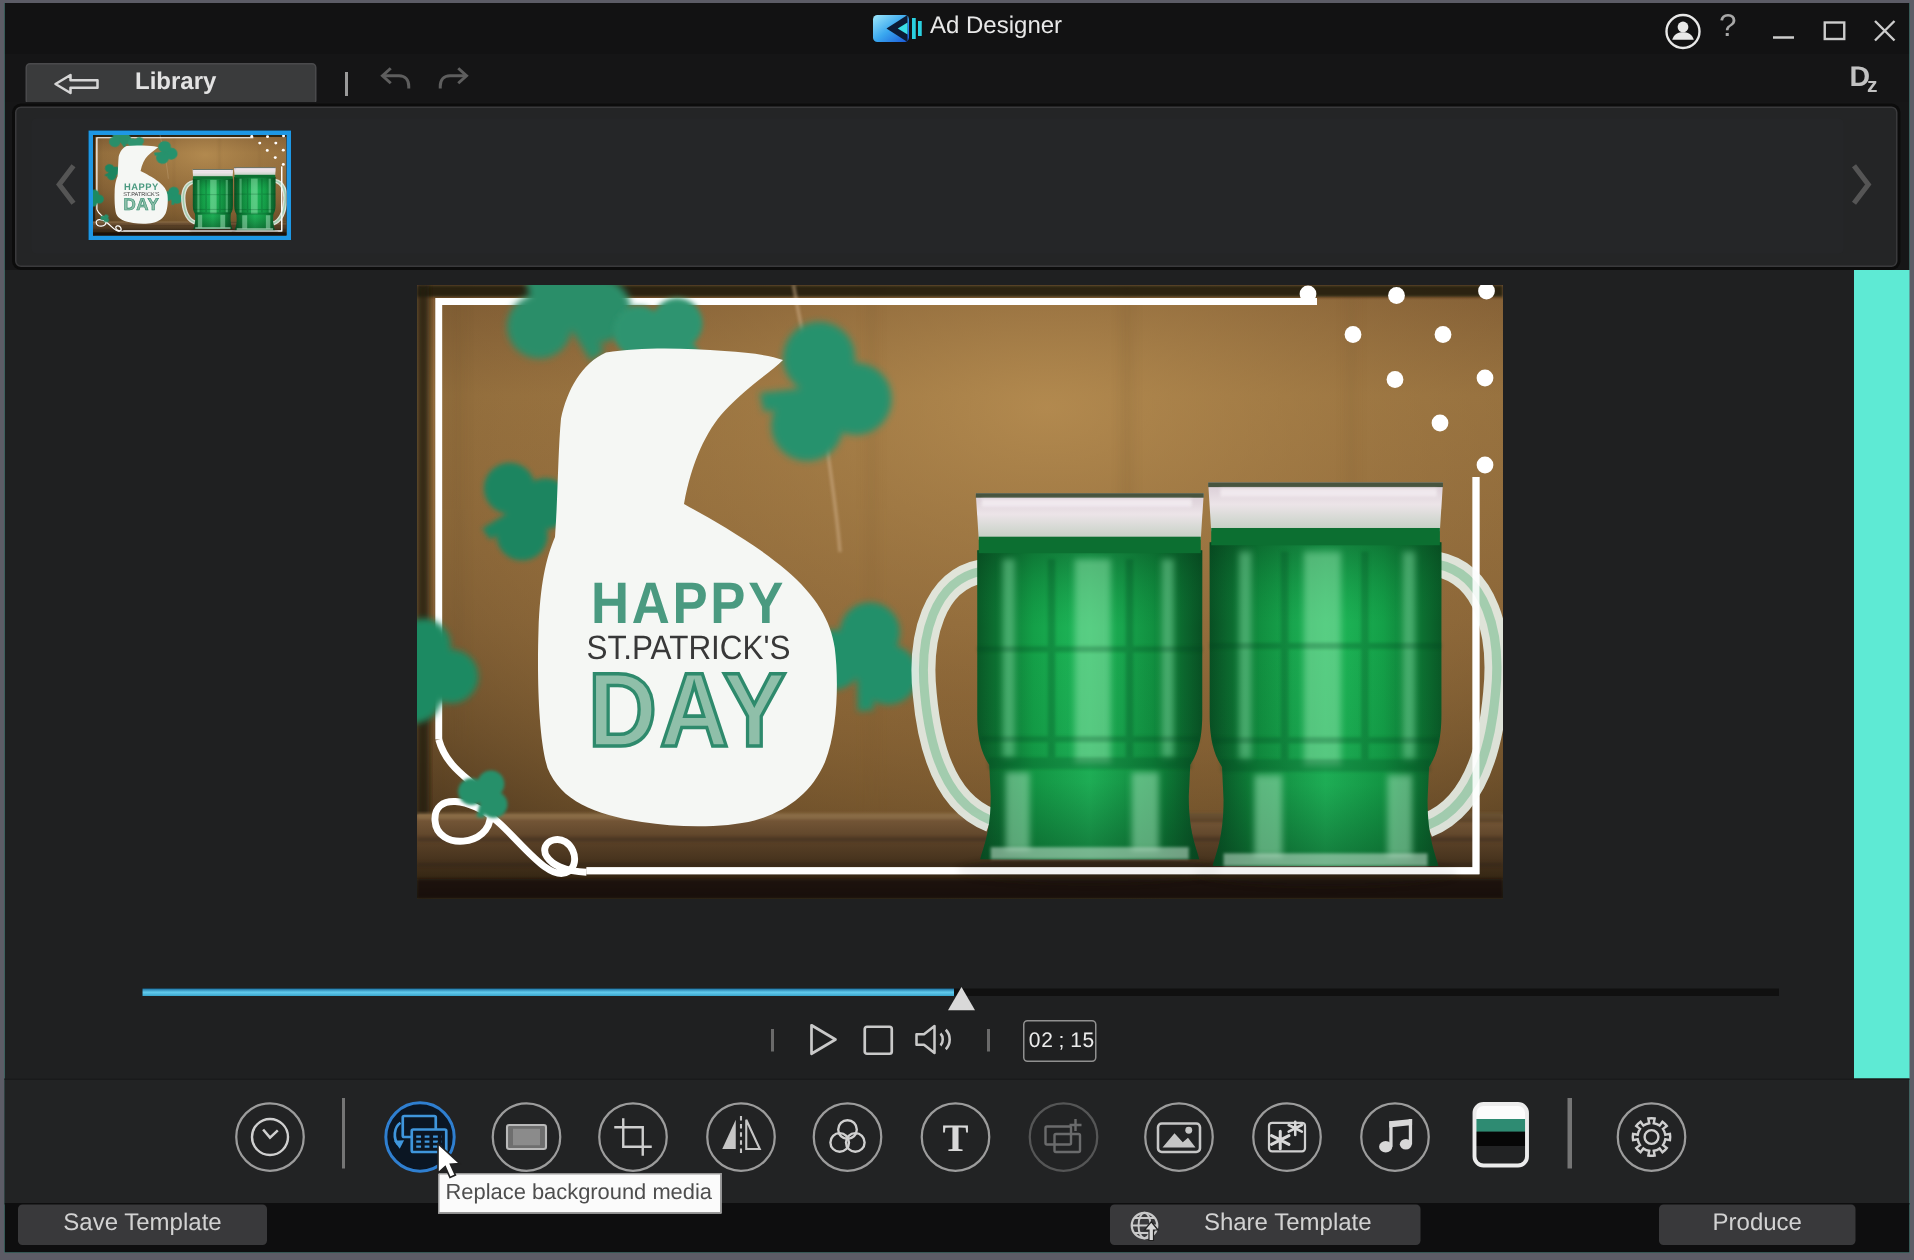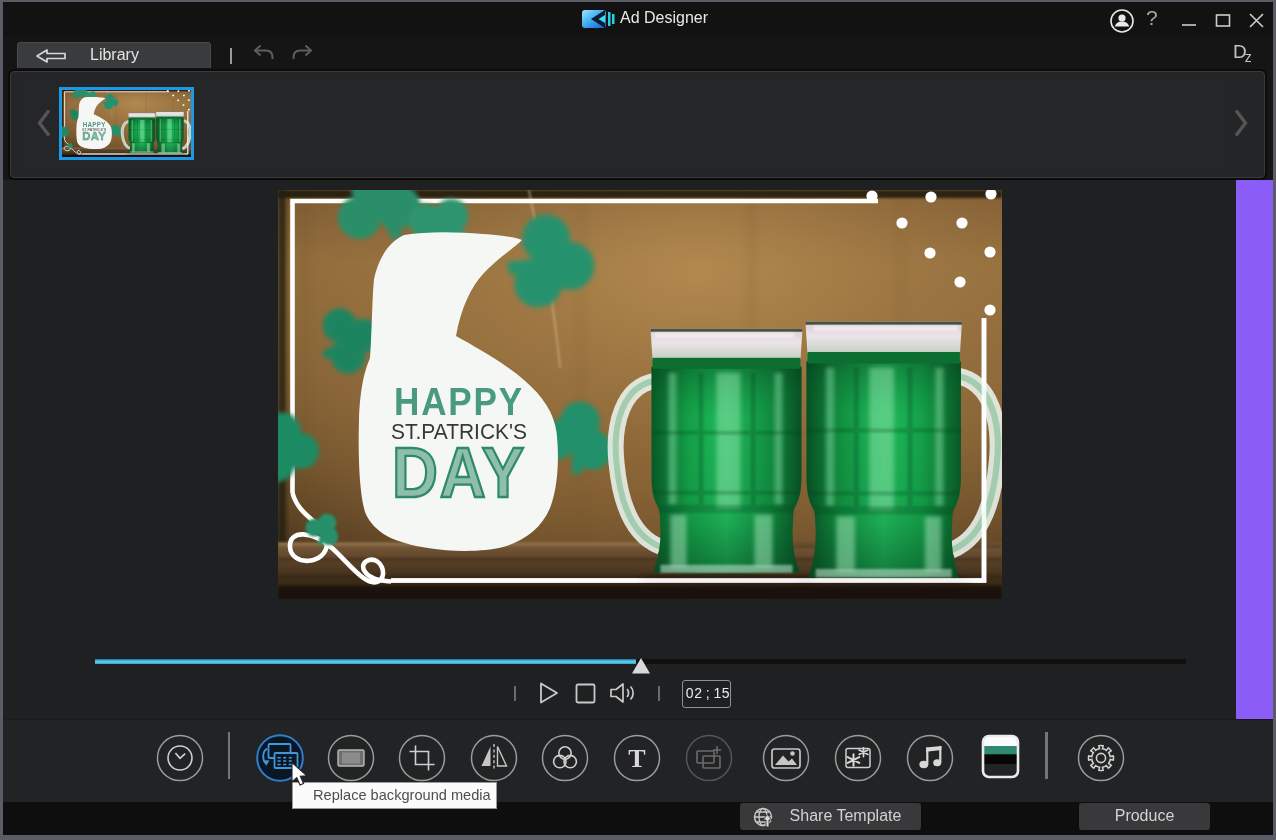--- a/index.html
+++ b/index.html
@@ -1,40 +1,40 @@
 <!DOCTYPE html>
 <html><head>
 <meta charset="utf-8">
 <style>
   html,body{margin:0;padding:0;width:1276px;height:840px;overflow:hidden;
     font-family:"Liberation Sans",sans-serif;background:#5c5c66;}
-  #win{position:absolute;left:3px;top:2px;width:1270px;height:833px;background:#8b5cf6;}
+  #win{position:absolute;left:3px;top:2px;width:1270px;height:833px;background:#5eead4;}
   .abs{position:absolute;}
   
   #titlebar{left:0;top:0;width:1270px;height:34px;background:#121213;}
   
-  #menubar{left:0;top:34px;width:1270px;height:32px;background:#151516;}
+  #menubar{left:0;top:34px;width:1270px;height:32px;background:#151516;font-weight:bold;}
   #libbtn{left:14px;top:6px;width:192px;height:26px;background:#3a3b3c;border:1px solid #4a4a4c;border-radius:3px;}
   #libbtn span{position:absolute;left:72px;top:3px;font-size:16px;color:#e3e3e3;}
   
   #stripband{left:0;top:66px;width:1270px;height:112px;background:#161617;}
   #strippanel{left:7px;top:3px;width:1253px;height:105px;background:#242526;border:1px solid #3a3a3c;border-radius:4px;box-shadow:0 0 0 2px #0c0c0c;}
   #stripinner{left:10px;top:7px;width:1208px;height:90px;background:#252628;border-radius:3px;}
   
   #work{left:0;top:178px;width:1233px;height:622px;background:#1f2021;}
   
   #botbar{left:0;top:800px;width:1270px;height:33px;background:#0e0e0f;}
   .bbtn{position:absolute;top:1px;height:27px;background:#39393b;border-radius:3px;
     color:#d2d2d2;font-size:16px;text-align:center;line-height:26px;}
   
   .sep{position:absolute;background:#6e6e6e;}
   #timecode{left:679px;top:500px;width:47px;height:26px;border:1px solid #909090;border-radius:3px;
     color:#ececec;font-size:14px;text-align:right;line-height:25px;letter-spacing:0.5px;}
   #tooltip{left:289px;top:780px;width:183px;height:25px;background:#fbfbfb;border:1px solid #9a9a9a;
-    color:#4e4e4e;font-size:14.6px;line-height:24px;padding-left:20px;z-index:50;}
+    color:#4e4e4e;font-size:14.6px;line-height:24px;padding-left:4px;z-index:50;}
 </style>
 </head>
 <body>
 <div id="win">
   <div id="titlebar" class="abs">
     <svg class="abs" style="left:578px;top:6px" width="36" height="22" viewBox="0 0 36 22">
       <defs>
           <linearGradient id="lg1" x1="0" y1="0" x2="1" y2="1">
         <stop offset="0" stop-color="#9fe8fb"></stop>
             <stop offset="0.5" stop-color="#3aa8ef"></stop>
@@ -400,27 +400,28 @@
     <div class="sep" style="left:1042px;top:552px;width:3px;height:47px;background:#757575;"></div>
     <svg class="abs" style="left:1073px;top:553px" width="50" height="50" viewBox="0 0 50 50">
       <circle cx="25" cy="25" r="22.5" fill="none" stroke="#9c9c9c" stroke-width="1.5"></circle>
       <g transform="translate(25,25)">
         <path d="M 12.3 -2.1 A 12.5 12.5 0 0 1 12.3 2.1 L 9.2 1.5 A 9.3 9.3 0 0 1 7.6 5.4 L 10.2 7.3 A 12.5 12.5 0 0 1 7.3 10.2 L 5.4 7.6 A 9.3 9.3 0 0 1 1.5 9.2 L 2.1 12.3 A 12.5 12.5 0 0 1 -2.1 12.3 L -1.5 9.2 A 9.3 9.3 0 0 1 -5.4 7.6 L -7.3 10.2 A 12.5 12.5 0 0 1 -10.2 7.3 L -7.6 5.4 A 9.3 9.3 0 0 1 -9.2 1.5 L -12.3 2.1 A 12.5 12.5 0 0 1 -12.3 -2.1 L -9.2 -1.5 A 9.3 9.3 0 0 1 -7.6 -5.4 L -10.2 -7.3 A 12.5 12.5 0 0 1 -7.3 -10.2 L -5.4 -7.6 A 9.3 9.3 0 0 1 -1.5 -9.2 L -2.1 -12.3 A 12.5 12.5 0 0 1 2.1 -12.3 L 1.5 -9.2 A 9.3 9.3 0 0 1 5.4 -7.6 L 7.3 -10.2 A 12.5 12.5 0 0 1 10.2 -7.3 L 7.6 -5.4 A 9.3 9.3 0 0 1 9.2 -1.5 Z" fill="none" stroke="#cfcfcf" stroke-width="1.6"></path>
         <circle cx="0" cy="0" r="4.6" fill="none" stroke="#cfcfcf" stroke-width="1.6"></circle>
       </g>
     </svg>
   </div>
   <div id="botbar" class="abs">
-    <div class="bbtn" style="left:737px;width:181px;">
+    <div class="bbtn" style="left:9px;width:166px;">Save Template</div>
+    <div class="bbtn" style="left:737px;width:207px;">
       <svg style="position:absolute;left:12px;top:3px" width="22" height="22" viewBox="0 0 22 22">
         <circle cx="11" cy="11" r="8.5" fill="none" stroke="#c9c9c9" stroke-width="1.5"></circle>
         <ellipse cx="11" cy="11" rx="4" ry="8.5" fill="none" stroke="#c9c9c9" stroke-width="1.3"></ellipse>
         <path d="M2.5 11 H19.5 M4 6 H18 M4 16 H18" stroke="#c9c9c9" stroke-width="1.3" fill="none"></path>
         <path d="M14 21 V14 L11 14 L15.5 8.5 L20 14 L17 14 L17 21 Z" fill="#d8d8d8" stroke="#222" stroke-width="0.8"></path>
       </svg>
       <span style="margin-left:30px;">Share Template</span></div>
-    <div class="bbtn" style="left:1076px;width:131px;">Produce</div>
+    <div class="bbtn" style="left:1103px;width:131px;">Produce</div>
   </div>
   <div id="tooltip" class="abs">Replace background media</div>
   <svg class="abs" style="left:286px;top:759px;z-index:60" width="20" height="27" viewBox="0 0 20 27">
     <path d="M3 1.5 V21 L7.8 16.7 L11 24 L14.6 22.4 L11.3 15.2 L17.6 14.7 Z" fill="#ffffff" stroke="#222" stroke-width="1.1"></path>
   </svg>
 </div>
 
 </body></html>

